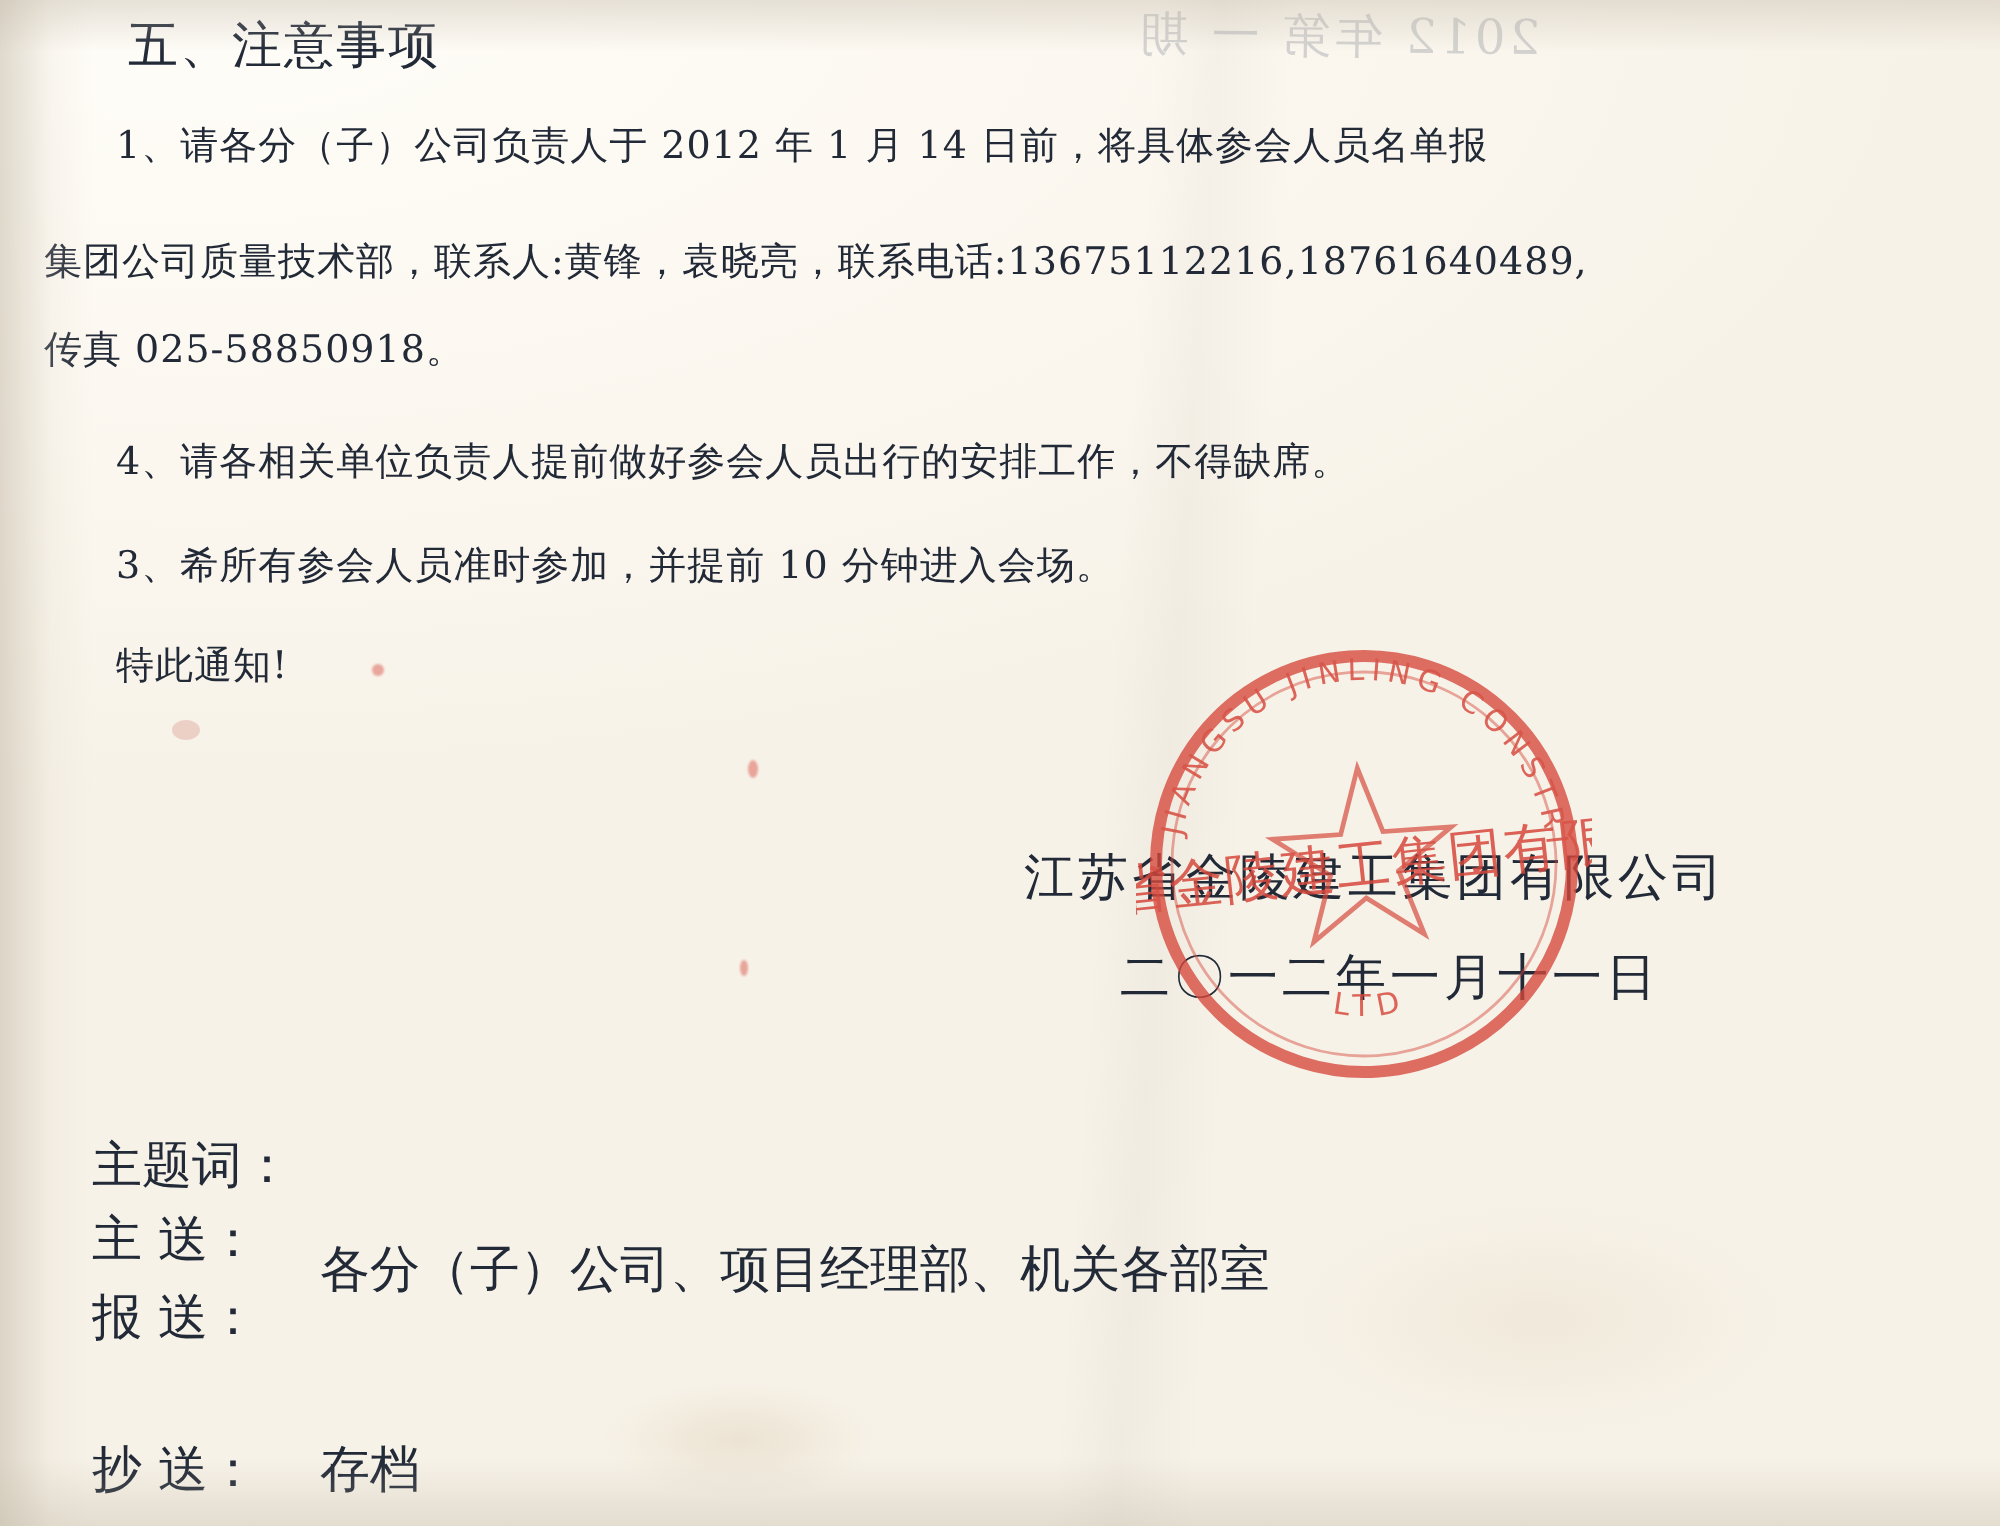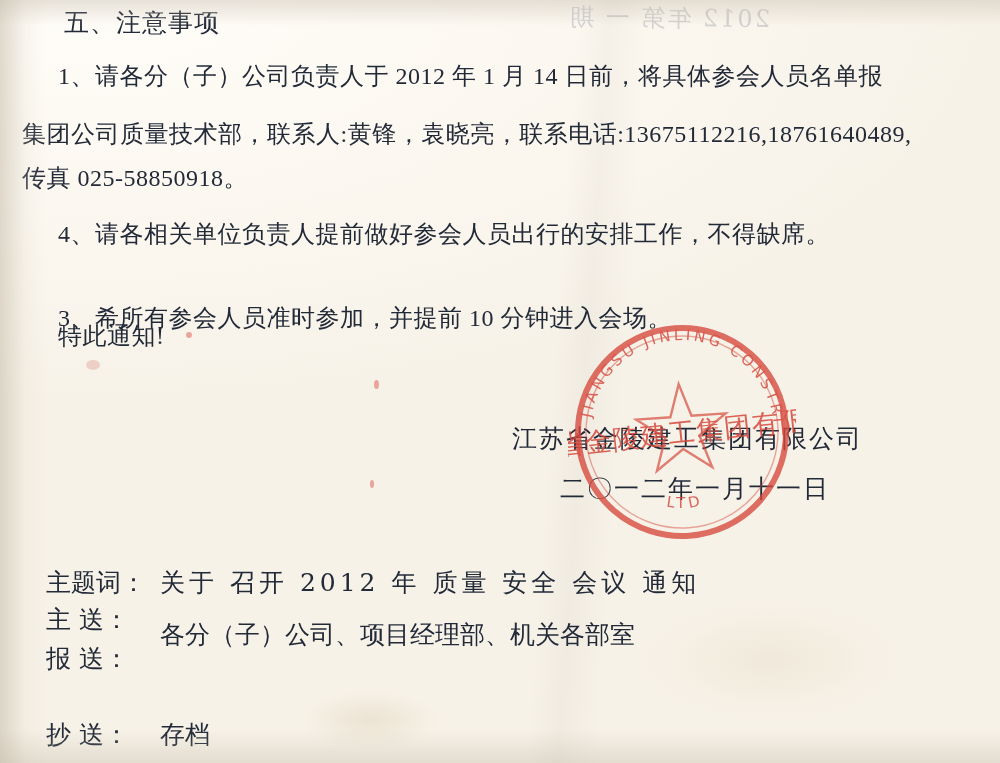--- a/index.html
+++ b/index.html
@@ -76,23 +76,22 @@
   }
 
   .line {
     position: absolute;
     white-space: nowrap;
     font-family: "DejaVu Serif", "Liberation Serif", serif;
     color: #222a38;
   }
 
   .body-line {
-    font-size: 24px;
+    font-size: 19px;
     letter-spacing: 0.5px;
-    font-family: Liberation Serif, serif;
   }
   .sec-title {
     font-size: 25px;
     letter-spacing: 1px;
   }
   .keyword-line {
     font-size: 25px;
   }
   .sign-line {
     font-size: 25px;
@@ -147,30 +146,29 @@
     <div class="line sec-title" style="left:64px; top:6px;">五、注意事项</div>
 
     <div class="line body-line" style="left:58px; top:60px;">1、请各分（子）公司负责人于 2012 年 1 月 14 日前，将具体参会人员名单报</div>
 
     <div class="line body-line" style="left:22px; top:118px;">集团公司质量技术部，联系人:黄锋，袁晓亮，联系电话:13675112216,18761640489,</div>
 
     <div class="line body-line" style="left:22px; top:162px;">传真 025-58850918。</div>
 
     <div class="line body-line" style="left:58px; top:218px;">4、请各相关单位负责人提前做好参会人员出行的安排工作，不得缺席。</div>
 
-    <div class="line body-line" style="left:58px; top:270px;margin-top:32px;">3、希所有参会人员准时参加，并提前 10 分钟进入会场。</div>
+    <div class="line body-line" style="left:58px; top:270px;">3、希所有参会人员准时参加，并提前 10 分钟进入会场。</div>
 
     <div class="line body-line" style="left:58px; top:320px;">特此通知!</div>
 
     <div class="line sign-line" style="left:512px; top:422px;">江苏省金陵建工集团有限公司</div>
 
     <div class="line sign-line" style="left:560px; top:472px;">二〇一二年一月十一日</div>
 
     <div class="line keyword-line" style="left:46px; top:566px;">主题词：</div>
-    <div class="line keyword-line sp1" style="left:160px; top:566px;">关于  召开  2012 年  质量  安全  会议  通知</div>
 
     <div class="line keyword-line" style="left:46px; top:603px;">主  送：</div>
     <div class="line keyword-line" style="left:160px; top:618px;">各分（子）公司、项目经理部、机关各部室</div>
 
     <div class="line keyword-line" style="left:46px; top:642px;">报  送：</div>
 
     <div class="line keyword-line" style="left:46px; top:718px;">抄  送：</div>
     <div class="line keyword-line" style="left:160px; top:718px;">存档</div>
   </div>
 

